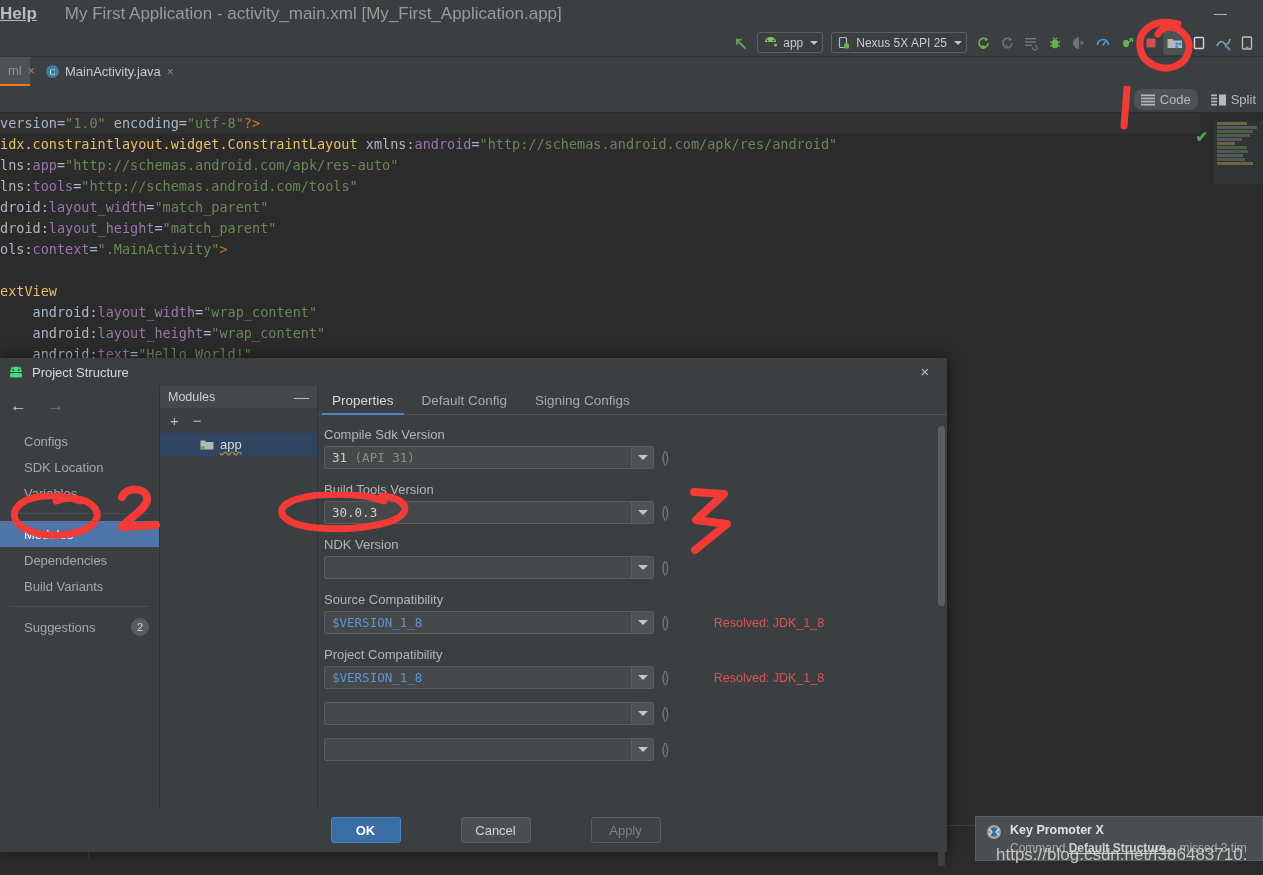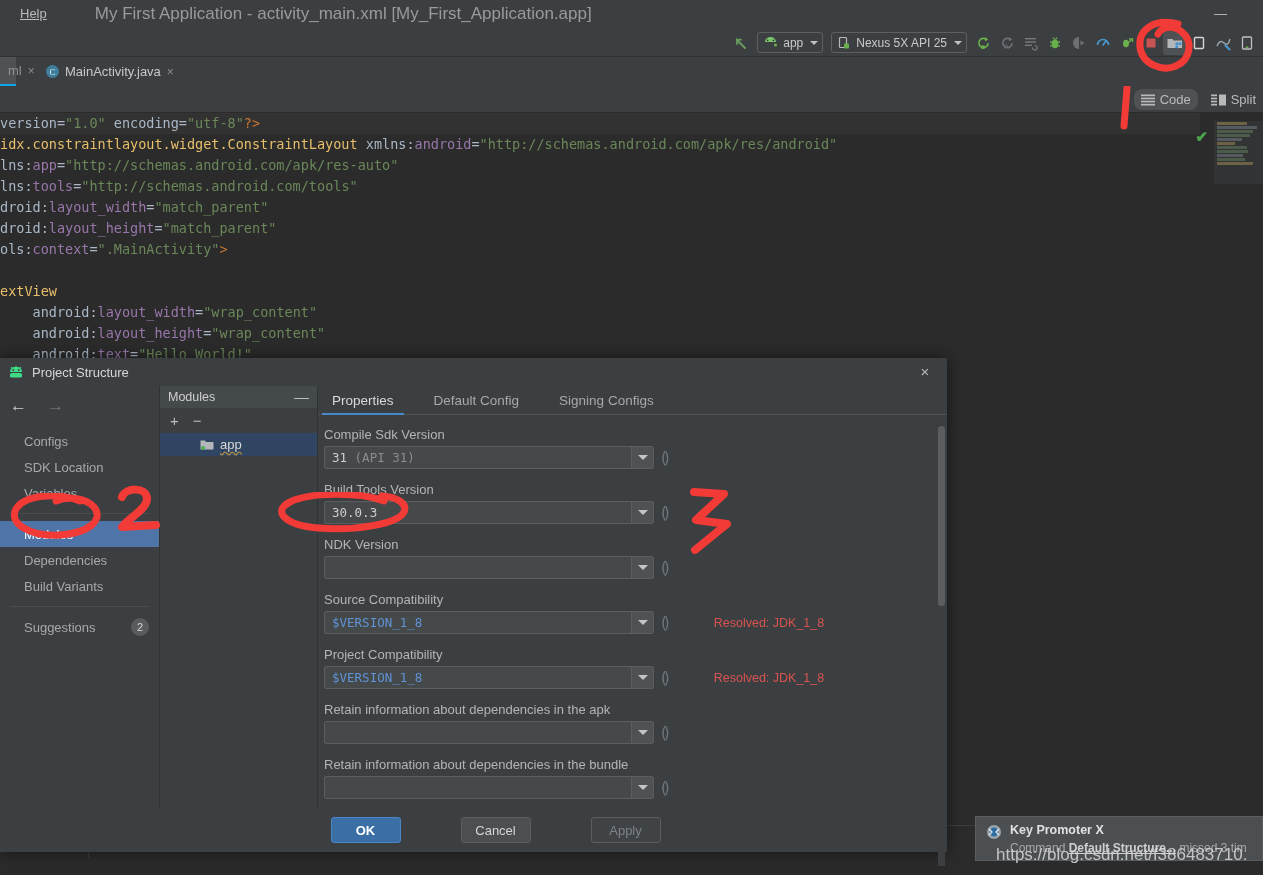--- a/index.html
+++ b/index.html
@@ -10,21 +10,21 @@
     overflow: hidden;
   }
   #root { position: relative; width: 1263px; height: 875px; background: #2b2b2b; }
 
   
   .titlebar {
     position: absolute; left: 0; top: 0; width: 1263px; height: 28px;
     background: #3c3f41; display: flex; align-items: center;
   }
   .menu-item {
-    font-size: 13px; color: #bbbbbb; padding: 0 20px; line-height: 28px;
+    font-size: 17px; color: #bbbbbb; padding: 0 0; line-height: 28px; font-weight: bold;
   }
   .menu-item .ul { text-decoration: underline; }
   .win-title {
     font-size: 17px; color: #9a9a9a; margin-left: 28px; white-space: nowrap;
   }
   .win-min {
     position: absolute; right: 36px; top: 14px; width: 13px; height: 1px;
     background: #b0b0b0;
   }
 
@@ -51,21 +51,21 @@
 
   
   .tabsbar {
     position: absolute; left: 0; top: 57px; width: 1263px; height: 29px;
     background: #3c3f41;
   }
   .etab {
     position: absolute; top: 0; height: 29px; display: flex; align-items: center;
     padding: 0 8px; gap: 6px; font-size: 13px; color: #a9b7c6;
   }
-  .etab.partial { left: 0; width: 16px; color: #909090; border-bottom: 2px solid #0ea5e9;
+  .etab.partial { left: 0; width: 30px; color: #909090; border-bottom: 2px solid #f97316;
      background: #4e5254; text-align: right;}
   .etab.sel { left: 38px; background: #3c3f41; color: #c8c8c8;}
   .tab-x { color: #8a8a8a; font-size: 12px; }
   .cls-badge {
     width: 13px; height: 13px; border-radius: 50%; background: #3e7e9c;
     color: #e8f3fa; font-size: 9px; display: flex; align-items: center; justify-content: center;
     font-family: "Liberation Serif", serif;
   }
 
   
@@ -175,21 +175,21 @@
     height: 23px; display: flex; align-items: center; gap: 6px; padding-left: 40px;
     background: #2f4562; font-size: 13px; color: #d8d8d8;
   }
   .mod-row .nm { text-decoration: underline; text-decoration-style: wavy;
     text-decoration-color: #b08a3e; text-underline-offset: 2px;}
 
   .psd-main {
     position: absolute; left: 318px; top: 28px; right: 0; bottom: 0; background: #3c3f41;
   }
   .tabs {
-    height: 29px; display: flex; align-items: flex-end; gap: 12px;
+    height: 29px; display: flex; align-items: flex-end; gap: 0px;
     border-bottom: 1px solid #4f5254;
   }
   .tab {
     font-size: 13.5px; color: #a8a8a8; padding: 0 14px 6px 14px; position: relative;
   }
   .tab.sel { color: #d9d9d9; }
   .tab.sel::after {
     content:''; position: absolute; left: 4px; right: 4px; bottom: -1px; height: 2px;
     background: #4a88c7;
   }
@@ -574,31 +574,29 @@
           <div class="field-row">
             <div class="inputbox">
               <div class="val var">$VERSION_1_8</div>
               <div class="drop">
                 <span class="tri"></span>
               </div>
             </div>
             <span class="braces">()</span>
             <span class="resolved">Resolved: JDK_1_8</span>
           </div>
-          <div class="field-label">Retain information about dependencies in the apk</div>
           <div class="field-row">
             <div class="inputbox">
               <div class="val"></div>
               <div class="drop">
                 <span class="tri"></span>
               </div>
             </div>
             <span class="braces">()</span>
           </div>
-          <div class="field-label">Retain information about dependencies in the bundle</div>
           <div class="field-row">
             <div class="inputbox">
               <div class="val"></div>
               <div class="drop">
                 <span class="tri"></span>
               </div>
             </div>
             <span class="braces">()</span>
           </div>
         </div>

